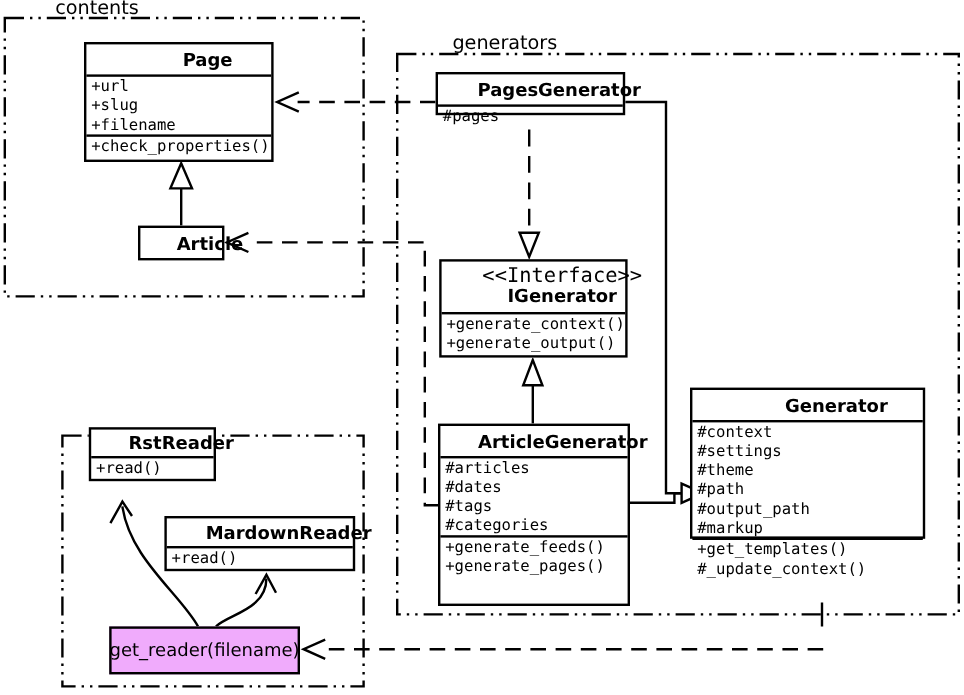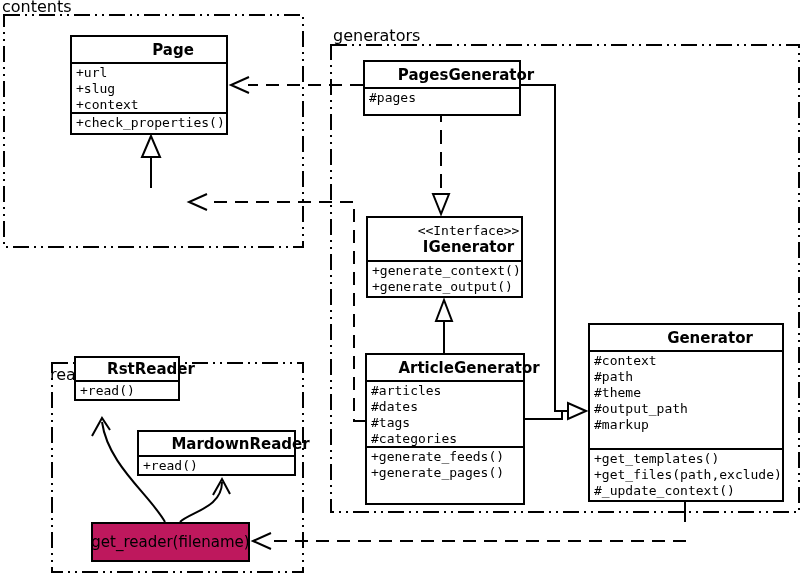--- a/index.html
+++ b/index.html
@@ -1,28 +1,28 @@
 <!DOCTYPE html>
 <html><head>
 <meta charset="utf-8">
 <style>
   html,body{margin:0;padding:0;background:#fff;}
   .canvas{position:relative;width:803px;height:579px;background:#fff;color:#000;
           font-family:"DejaVu Sans",sans-serif;overflow:hidden;}
   svg.layer{position:absolute;left:0;top:0;}
-  .pkg-label{position:absolute;font-size:16px;line-height:16px;white-space:nowrap;}
+  .pkg-label{position:absolute;font-size:16px;line-height:16px;white-space:nowrap;margin-left:44px;}
   .uml-box{position:absolute;background:#fff;border:2px solid #000;box-sizing:border-box;}
   .uml-title{display:flex;flex-direction:column;align-items:center;justify-content:center;
              font-weight:bold;font-size:15px;line-height:18px;white-space:nowrap;padding-left:48px;}
   .uml-sec{border-top:2px solid #000;padding:1px 11px 0 4px;
            font-family:"DejaVu Sans Mono",monospace;font-size:13px;line-height:16px;
            white-space:nowrap;overflow:hidden;box-sizing:border-box;}
   .uml-line{height:16px;}
-  .stereo{font-family:"DejaVu Sans Mono",monospace;font-size:13px;font-weight:normal;line-height:15px;}
-  .plain-box{position:absolute;background:#be185d;border:2px solid #000;box-sizing:border-box;
+  .stereo{font-family:"DejaVu Sans Mono",monospace;font-size:17px;font-weight:normal;line-height:15px;}
+  .plain-box{position:absolute;background:#f0abfc;border:2px solid #000;box-sizing:border-box;
              display:flex;align-items:center;justify-content:center;font-size:15px;white-space:nowrap;}
 </style>
 </head>
 <body>
 
 <div class="canvas">
 
   <svg class="layer" width="803" height="579" viewBox="0 0 803 579" fill="none" stroke="#000" stroke-width="2">
 
     <rect x="4" y="15" width="299" height="232" stroke-dasharray="16 5 2 5 2 5"></rect>
@@ -79,29 +79,32 @@
 
   <div class="pkg-label" style="left:2px;top:-1px">contents</div>
   <div class="pkg-label" style="left:333px;top:28px">generators</div>
   <div class="pkg-label" style="left:50px;top:367px">readers</div>
 
   <div class="uml-box" style="left:70px;top:35px;width:158px;height:100px">
     <div class="uml-title" style="height:25px">Page</div>
     <div class="uml-sec" style="height:50px">
       <div class="uml-line">+url</div>
       <div class="uml-line">+slug</div>
-      <div class="uml-line">+context</div>
+      <div class="uml-line">+filename</div>
     </div>
     <div class="uml-sec" style="height:36px">
       <div class="uml-line">+check_properties()</div>
     </div>
   </div>
 
+  <div class="uml-box" style="left:115px;top:188px;width:72px;height:29px">
+    <div class="uml-title" style="height:25px">Article</div>
+  </div>
 
-  <div class="uml-box" style="left:363px;top:60px;width:158px;height:56px">
+  <div class="uml-box" style="left:363px;top:60px;width:158px;height:36px">
     <div class="uml-title" style="height:25px">PagesGenerator</div>
     <div class="uml-sec" style="height:19px">
       <div class="uml-line">#pages</div>
     </div>
   </div>
 
   <div class="uml-box" style="left:366px;top:216px;width:157px;height:82px">
     <div class="uml-title" style="height:42px">
       <div class="stereo">&lt;&lt;Interface&gt;&gt;</div>
       <div>IGenerator</div>
@@ -119,32 +122,32 @@
       <div class="uml-line">#dates</div>
       <div class="uml-line">#tags</div>
       <div class="uml-line">#categories</div>
     </div>
     <div class="uml-sec" style="height:37px">
       <div class="uml-line">+generate_feeds()</div>
       <div class="uml-line">+generate_pages()</div>
     </div>
   </div>
 
-  <div class="uml-box" style="left:588px;top:323px;width:196px;height:179px">
+  <div class="uml-box" style="left:575px;top:323px;width:196px;height:126px">
     <div class="uml-title" style="height:25px">Generator</div>
     <div class="uml-sec" style="height:98px">
       <div class="uml-line">#context</div>
+      <div class="uml-line">#settings</div>
+      <div class="uml-line">#theme</div>
       <div class="uml-line">#path</div>
-      <div class="uml-line">#theme</div>
       <div class="uml-line">#output_path</div>
       <div class="uml-line">#markup</div>
     </div>
     <div class="uml-sec" style="height:52px">
       <div class="uml-line">+get_templates()</div>
-      <div class="uml-line">+get_files(path,exclude)</div>
       <div class="uml-line">#_update_context()</div>
     </div>
   </div>
 
   <div class="uml-box" style="left:74px;top:356px;width:106px;height:45px">
     <div class="uml-title" style="height:22px">RstReader</div>
     <div class="uml-sec" style="height:19px">
       <div class="uml-line">+read()</div>
     </div>
   </div>

